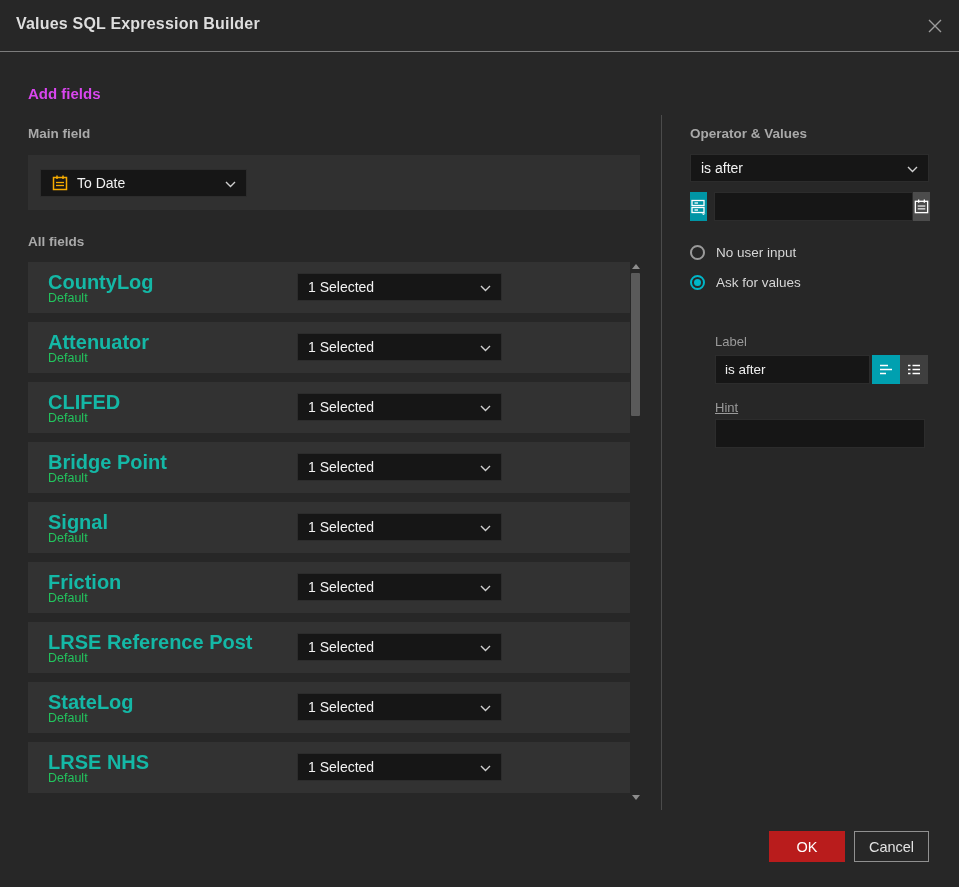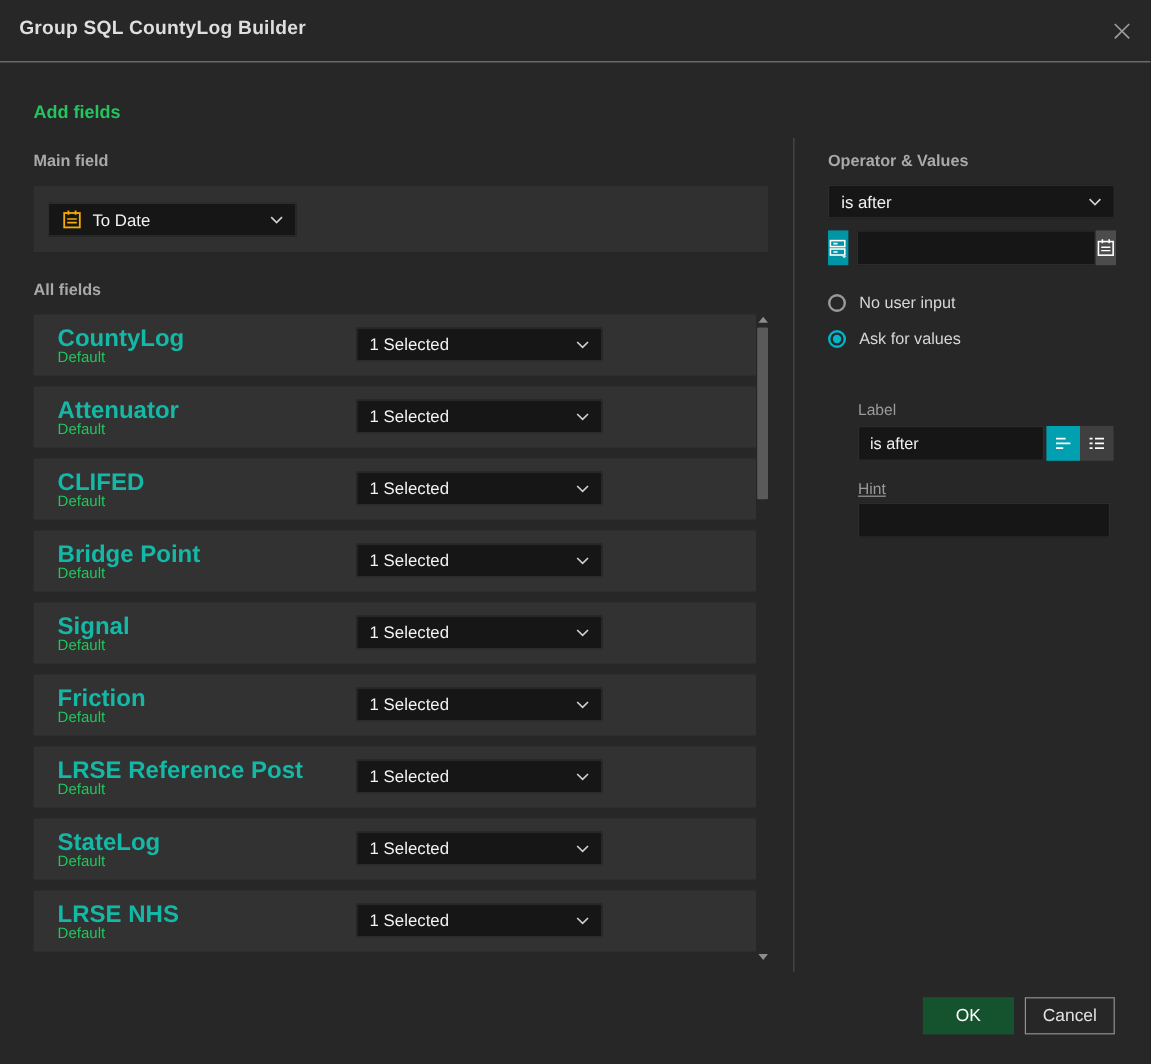--- a/index.html
+++ b/index.html
@@ -7,21 +7,21 @@
     position:relative;width:959px;height:887px;background:#272727;
     font-family:"Liberation Sans",sans-serif;overflow:hidden;
     color:#e3e3e3;
   }
   
   .hdr{position:absolute;left:0;top:0;width:100%;height:52px;
        border-bottom:1px solid #7c7c7c;box-sizing:border-box;background:#272727;}
   .hdr-title{position:absolute;left:16px;top:15px;font-size:16px;font-weight:700;color:#dedede;letter-spacing:.2px;}
   .hdr-close{position:absolute;right:14px;top:16px;width:20px;height:20px;cursor:pointer;color:#9c9c9c;}
   
-  .h-main{position:absolute;font-size:15px;font-weight:700;color:#22c55e;}
+  .h-main{position:absolute;font-size:15px;font-weight:700;color:#d946ef;}
   .h-sec{position:absolute;font-size:13.5px;font-weight:700;color:#a9a9a9;}
   .lbl-sm{position:absolute;font-size:13px;color:#9a9a9a;}
   
   .sel{display:flex;align-items:center;background:#161616;height:28px;box-sizing:border-box;
        padding:0 10px;cursor:pointer;border:1px solid #2c2c2c;}
   .sel .sel-txt{flex:1;font-size:14px;color:#f2f2f2;white-space:nowrap;overflow:hidden;}
   .sel .chev{flex:none;margin-left:6px;}
   
   .main-panel{position:absolute;left:28px;top:155px;width:612px;height:55px;background:#303030;
               display:flex;align-items:center;padding-left:12px;box-sizing:border-box;gap:15px;}
@@ -62,32 +62,32 @@
   .btn-choose{position:absolute;left:713px;top:303px;width:216px;height:27px;background:#097d8c;border:none;
               color:#fff;font-size:13.5px;font-family:"Liberation Sans",sans-serif;cursor:pointer;}
   .lab-input-row{position:absolute;left:715px;top:355px;width:214px;height:29px;display:flex;}
   .lab-input{width:155px;background:#161616;border:1px solid #2c2c2c;color:#f0f0f0;font-size:13.5px;
              padding:0 9px;box-sizing:border-box;font-family:"Liberation Sans",sans-serif;outline:none;}
   .lab-btn1{margin-left:2px;}
   .hint-input{position:absolute;left:715px;top:419px;width:210px;height:29px;background:#161616;
               border:1px solid #2c2c2c;box-sizing:border-box;color:#f0f0f0;font-size:13.5px;padding:0 9px;
               font-family:"Liberation Sans",sans-serif;outline:none;}
   
-  .btn-ok{position:absolute;left:769px;top:831px;width:76px;height:31px;background:#14532d;border:none;
+  .btn-ok{position:absolute;left:769px;top:831px;width:76px;height:31px;background:#b91c1c;border:none;
           color:#fff;font-size:14.5px;font-family:"Liberation Sans",sans-serif;cursor:pointer;}
   .btn-cancel{position:absolute;left:854px;top:831px;width:75px;height:31px;background:transparent;
               border:1px solid #909090;color:#e2e2e2;font-size:14.5px;font-family:"Liberation Sans",sans-serif;cursor:pointer;}
 </style>
 </head>
 <body>
 
 <div class="dialog">
 
   <div class="hdr">
-    <div class="hdr-title">Group SQL CountyLog Builder</div>
+    <div class="hdr-title">Values SQL Expression Builder</div>
     <div class="hdr-close">
       <svg width="20" height="20" viewBox="0 0 20 20">
           <path d="M4 4 L16 16 M16 4 L4 16" stroke="currentColor" stroke-width="1.4"></path>
         </svg>
     </div>
   </div>
 
   <div class="h-main" style="left:28px;top:85px;">Add fields</div>
   <div class="h-sec" style="left:28px;top:126px;">Main field</div>
 

